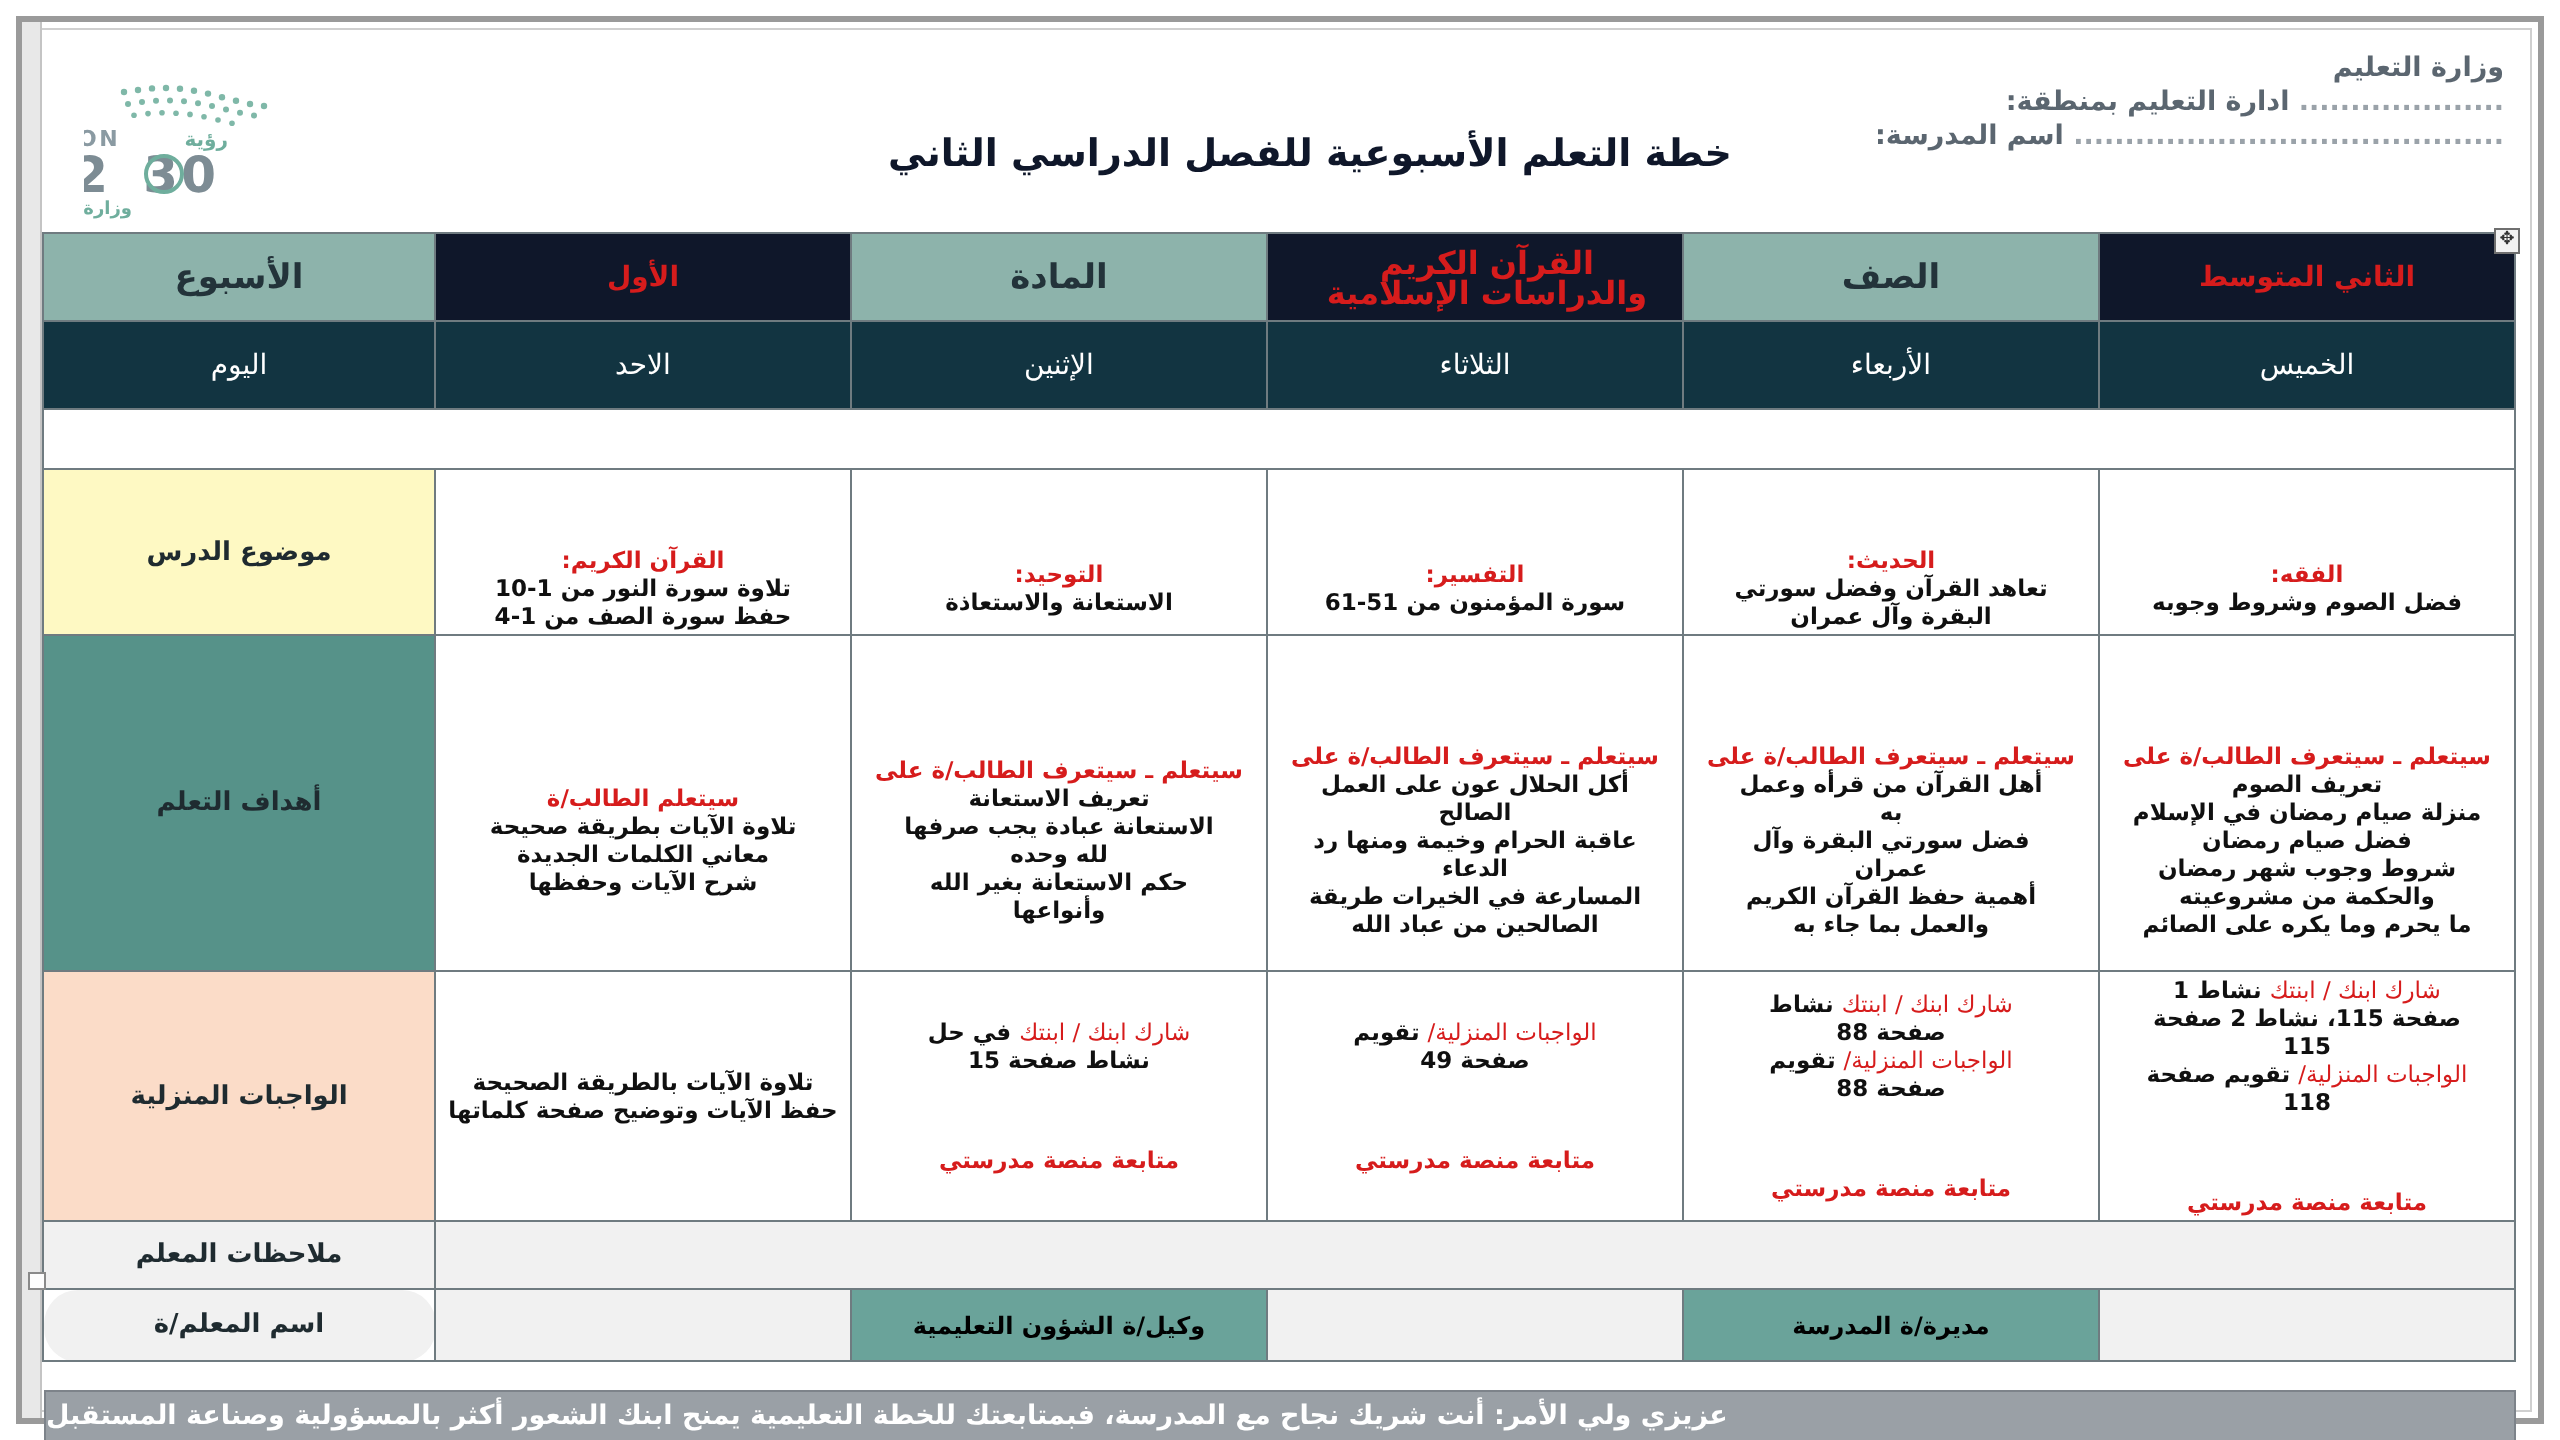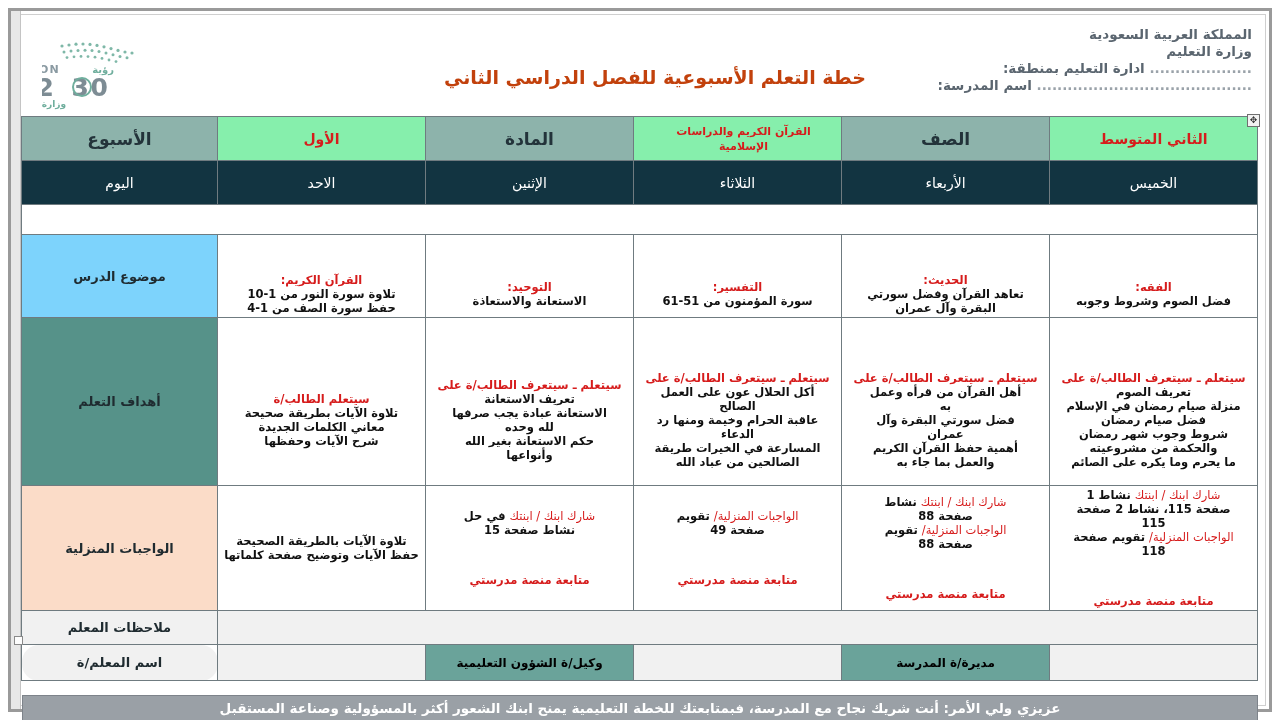--- a/index.html
+++ b/index.html
@@ -63,21 +63,21 @@
     font-weight: bold;
     line-height: 17px;
     letter-spacing: 0px;
   }
   .header-right div { white-space: nowrap; }
   .dots { color: #9aa2a9; font-weight: bold; letter-spacing: -1px; }
 
   .header-title {
     position: absolute;
     right: 392px; top: 52px;
-    color: #c2410c;
+    color: #0f172a;
     font-size: 19px;
     font-weight: bold;
     white-space: nowrap;
   }
 
   .logo {
     position: absolute;
     left: 20px; top: 22px;
     width: 112px; height: 74px;
     text-align: center;
@@ -116,27 +116,27 @@
 
   
   .info-cell {
     background: #8db3ab;
     color: #23333a;
     font-size: 17px;
     font-weight: bold;
     height: 44px;
   }
   .info-val {
-    background: #86efac;
+    background: #0f172a;
     color: #d61c1c;
     font-size: 14px;
     font-weight: bold;
     height: 44px;
   }
-  .info-val.subject { font-size: 11px; line-height: 15px; padding-left: 16px; }
+  .info-val.subject { font-size: 16px; line-height: 15px; padding-left: 16px; }
 
   
   .day-head {
     background: #123441;
     color: #ffffff;
     font-size: 14px;
     font-weight: normal;
     height: 44px;
   }
 
@@ -148,21 +148,21 @@
     border-right-color: #6f7b80;
   }
   .spacer-row td.edge { background:#ffffff; }
 
   
   .lbl {
     font-size: 13px;
     font-weight: bold;
     color: #1f2b30;
   }
-  .lbl-topic    { background: #7dd3fc; }
+  .lbl-topic    { background: #fef9c3; }
   .lbl-goals    { background: #569289; }
   .lbl-hw       { background: #fbdcc8; }
   .lbl-notes    { background: #c9c9c9; }
   .lbl-teacher  { background: #6aa39a; border-radius: 17px; }
 
   
   .cell {
     background: #ffffff;
     font-size: 11.5px;
     line-height: 14px;
@@ -196,21 +196,21 @@
   
   .footer-gap { height: 14px; }
   .footer {
     width: 1236px;
     height: 26px;
     background: #9aa0a6;
     border: 1px solid #7d838a;
     color: #ffffff;
     font-size: 13.5px;
     font-weight: bold;
-    text-align: center;
+    text-align: left;
     line-height: 24px;
     white-space: nowrap;
   }
   .footer-shadow {
     width: 1236px; height: 10px;
     background: #b8bcc0;
     margin-top: 6px;
   }
   .corner-mark {
     position: absolute;
@@ -274,21 +274,20 @@
           <g fill="none" stroke="#6fae9d" stroke-width="2">
             <circle cx="40" cy="51" r="9"></circle>
           </g>
           <text x="24" y="71" font-family="DejaVu Sans, sans-serif" font-size="9" font-weight="bold" fill="#6fae9d">وزارة التعليم</text>
         </svg>
       </div>
 
       <div class="header-title">خطة التعلم الأسبوعية للفصل الدراسي الثاني</div>
 
       <div class="header-right">
-        <div>المملكة العربية السعودية</div>
         <div>وزارة التعليم</div>
         <div>
           <span class="dots">....................</span>
           <span>ادارة التعليم بمنطقة:</span>
         </div>
         <div>
           <span class="dots">..........................................</span>
           <span>اسم المدرسة:</span>
         </div>
       </div>

